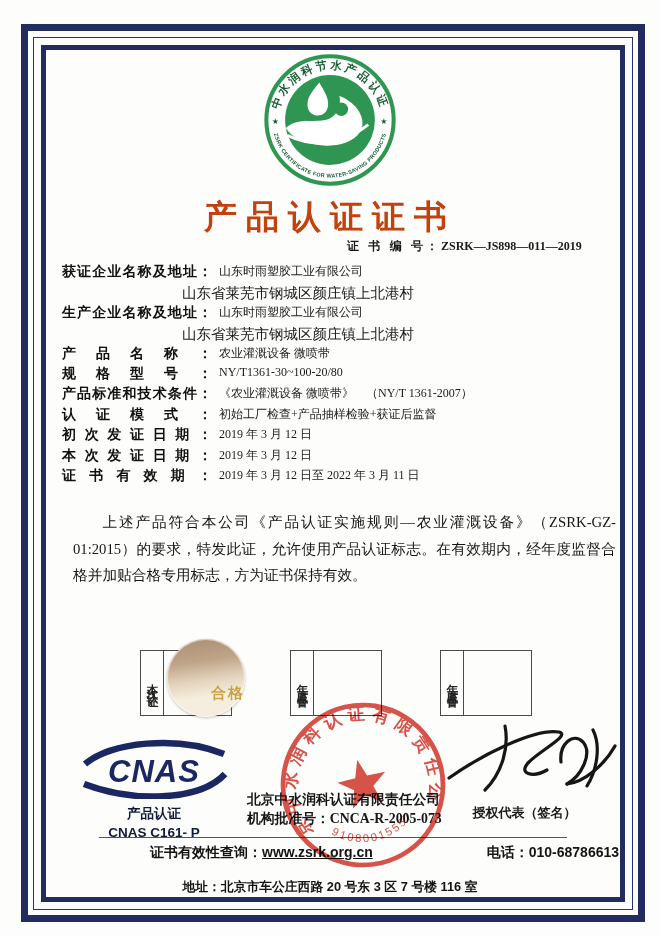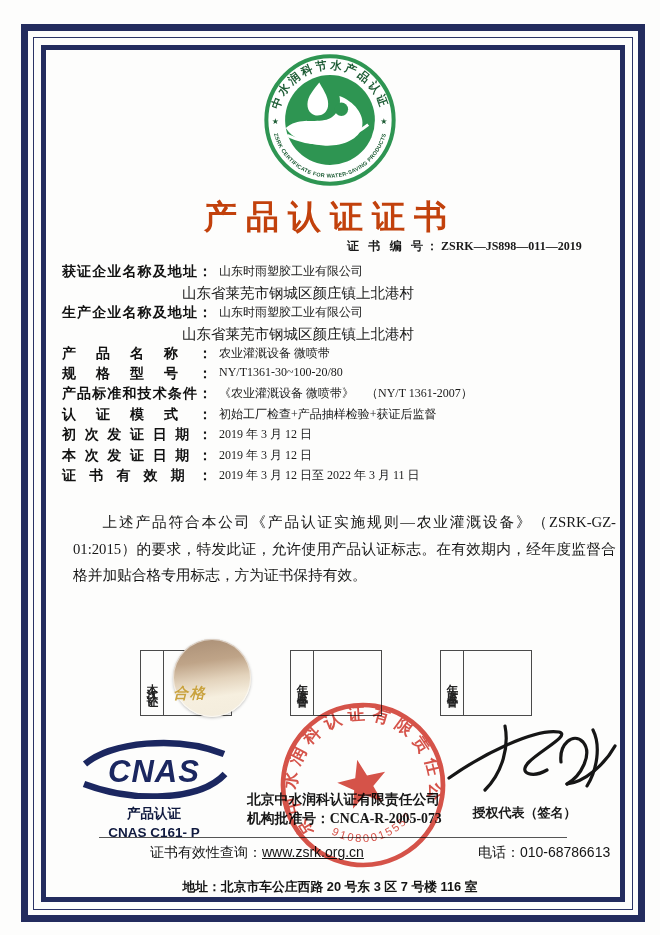--- a/index.html
+++ b/index.html
@@ -48,44 +48,44 @@
   .vlabel{
     writing-mode:vertical-rl;text-orientation:upright;
     width:22px;flex:0 0 22px;border-right:1.5px solid #4a4a4a;
     font-family:"Liberation Sans",sans-serif;font-size:11.5px;font-weight:700;
     display:flex;align-items:center;justify-content:center;letter-spacing:4px;color:#222;
   }
   .boxarea{flex:1;}
   .b1{left:140px;} .b2{left:290px;} .b3{left:440px;}
 
   .sticker{
-    position:absolute;left:173px;top:639px;width:78px;height:78px;border-radius:50%;
+    position:absolute;left:167px;top:639px;width:78px;height:78px;border-radius:50%;
     background:linear-gradient(172deg,#a98e75 0%,#bfa488 30%,#e3d3bc 52%,#f6efdf 72%,#f3ecdc 100%);
     box-shadow:0 1px 3px rgba(0,0,0,.25), inset 0 0 0 1px rgba(255,255,255,.55);
-    display:flex;align-items:flex-end;justify-content:flex-start;font-style:italic;
+    display:flex;align-items:flex-end;justify-content:flex-end;
   }
   .sticker span{
     font-family:"Liberation Sans",sans-serif;font-weight:700;font-size:15px;
     color:#c9a23f;margin-bottom:14px;letter-spacing:2px;text-shadow:0 0 1px #fff;
   }
 
   .cnas{position:absolute;left:78px;top:739px;width:152px;text-align:center;}
   .cnas .cap{font-family:"Liberation Sans",sans-serif;font-weight:700;font-size:13.5px;color:#101a3f;margin-top:2px;}
 
   .issuer{position:absolute;left:247px;top:791px;font-size:13.8px;font-weight:700;line-height:18.5px;white-space:nowrap;color:#161616;}
 
   .stampwrap{position:absolute;left:277px;top:699px;width:172px;height:172px;transform:rotate(-13deg);opacity:.88;mix-blend-mode:multiply;z-index:5;}
 
   .sig{position:absolute;left:443px;top:720px;width:185px;height:85px;}
   .siglabel{position:absolute;left:452px;top:804px;width:145px;text-align:center;font-size:13px;font-weight:600;}
 
   .rule{position:absolute;top:837px;left:99px;right:93px;border-top:1.6px solid #555;}
 
   .query{position:absolute;top:844px;left:150px;display:flex;white-space:nowrap;
-    font-family:"Liberation Sans",sans-serif;font-weight:400;font-size:14px;color:#141414;}
+    font-family:"Liberation Sans",sans-serif;font-weight:700;font-size:14px;color:#141414;}
   .query .url{text-decoration:underline;margin-right:114px;}
   .address{position:absolute;top:879px;left:0;right:0;text-align:center;
     font-family:"Liberation Sans",sans-serif;font-weight:700;font-size:12.8px;color:#141414;}
 </style>
 </head>
 <body>
 
 <div class="page">
 
   <div class="frame f-outer"></div>

